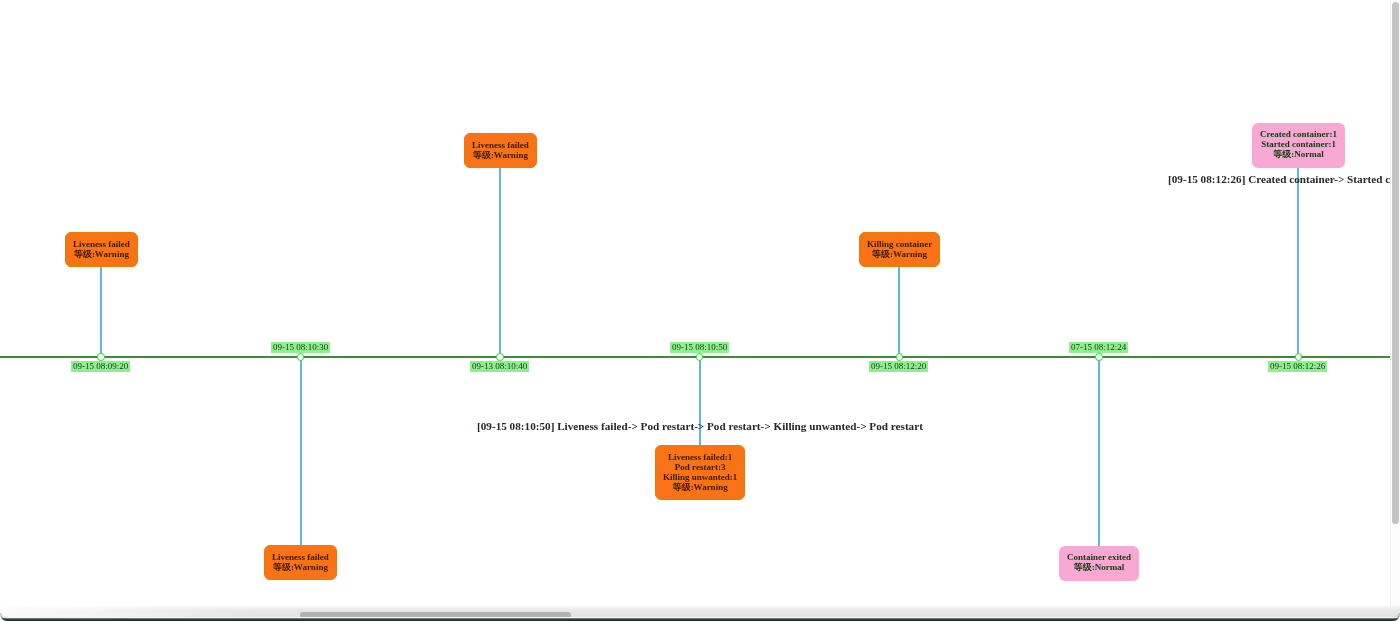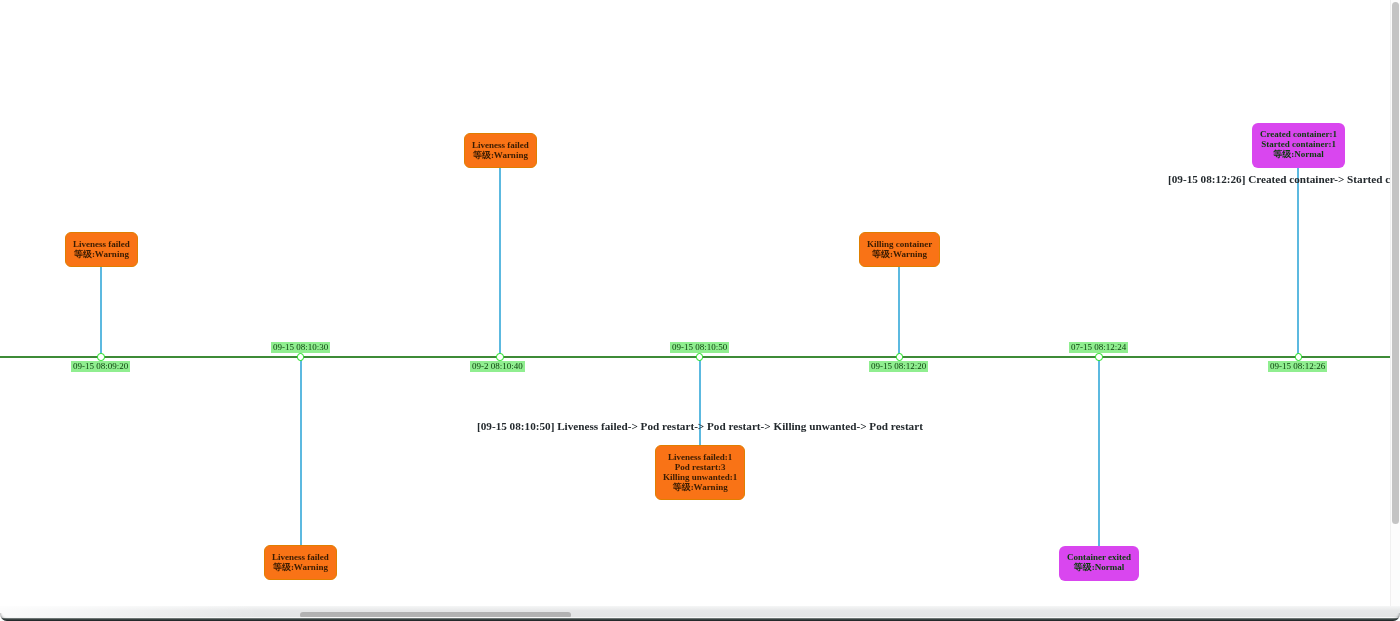--- a/index.html
+++ b/index.html
@@ -13,21 +13,21 @@
   .stem{position:absolute;width:2px;background:#5cb9e0;}
   .node{position:absolute;width:7.5px;height:7.5px;margin-left:-3.75px;margin-top:-3.75px;
         border-radius:50%;border:1.3px solid #19e019;background:#ffffff;box-sizing:border-box;}
   .tlabel{position:absolute;background:#90ee90;color:#0a3d0a;font-size:9px;font-weight:normal;
         font-family:"Liberation Serif",serif;white-space:nowrap;padding:1px 2px;line-height:9px;}
 
   .card{position:absolute;border-radius:6px;box-sizing:border-box;text-align:center;
         font-family:"Liberation Serif",serif;font-weight:bold;font-size:9px;line-height:10px;
         white-space:nowrap;padding:6px 8px 9px;}
   .card.warn{background:#f97316;border:1px solid #e07f00;color:#3a1c02;padding:5.9px 7px 7.1px;}
-  .card.norm{background:#d946ef;color:#0a3d0a;}
+  .card.norm{background:#f9a8d4;color:#0a3d0a;}
   .card .ln{display:block;transform:translateZ(0);}
   .tlabel .tx,.flow .tx{display:inline-block;transform:translateZ(0);}
 
   .flow{position:absolute;font-family:"Liberation Serif",serif;font-weight:bold;font-size:11.2px;
         color:#23292d;white-space:nowrap;line-height:12px;}
 
   .hscroll{position:absolute;left:0;top:606px;width:1400px;height:12px;
            background:linear-gradient(180deg,#f5f6f6 0%,#e6e7e8 40%,#e2e4e4 100%);}
   .hscroll::after{content:"";position:absolute;left:0;top:0;width:260px;height:12px;
            background:linear-gradient(90deg,rgba(255,255,255,.85) 0%,rgba(255,255,255,0) 100%);}
@@ -86,21 +86,21 @@
         <div class="card norm" style="left: 1252px; top: 123px;">
           <span class="ln">Created container:1</span>
           <span class="ln">Started container:1</span>
           <span class="ln">等级:Normal</span>
         </div>
         <div class="stem" style="left: 1297px; top: 168px; height: 189px;"></div>
         <div class="flow" style="left: 477px; top: 420px;"><span class="tx">[09-15 08:10:50] Liveness failed-&gt; Pod restart-&gt; Pod restart-&gt; Killing unwanted-&gt; Pod restart</span></div>
         <div class="flow" style="left: 1168px; top: 173px;"><span class="tx">[09-15 08:12:26] Created container-&gt; Started container</span></div>
         <div class="tlabel" style="left: 71px; top: 361px;"><span class="tx">09-15 08:09:20</span></div>
         <div class="tlabel" style="left: 271px; top: 342px;"><span class="tx">09-15 08:10:30</span></div>
-        <div class="tlabel" style="left: 470px; top: 361px;"><span class="tx">09-2 08:10:40</span></div>
+        <div class="tlabel" style="left: 470px; top: 361px;"><span class="tx">09-13 08:10:40</span></div>
         <div class="tlabel" style="left: 670px; top: 342px;"><span class="tx">09-15 08:10:50</span></div>
         <div class="tlabel" style="left: 869px; top: 361px;"><span class="tx">09-15 08:12:20</span></div>
         <div class="tlabel" style="left: 1069px; top: 342px;"><span class="tx">07-15 08:12:24</span></div>
         <div class="tlabel" style="left: 1268px; top: 361px;"><span class="tx">09-15 08:12:26</span></div>
         <div class="node" style="left: 101px; top: 357px;"></div>
         <div class="node" style="left: 300.6px; top: 357px;"></div>
         <div class="node" style="left: 500.1px; top: 357px;"></div>
         <div class="node" style="left: 699.7px; top: 357px;"></div>
         <div class="node" style="left: 899.3px; top: 357px;"></div>
         <div class="node" style="left: 1098.9px; top: 357px;"></div>

